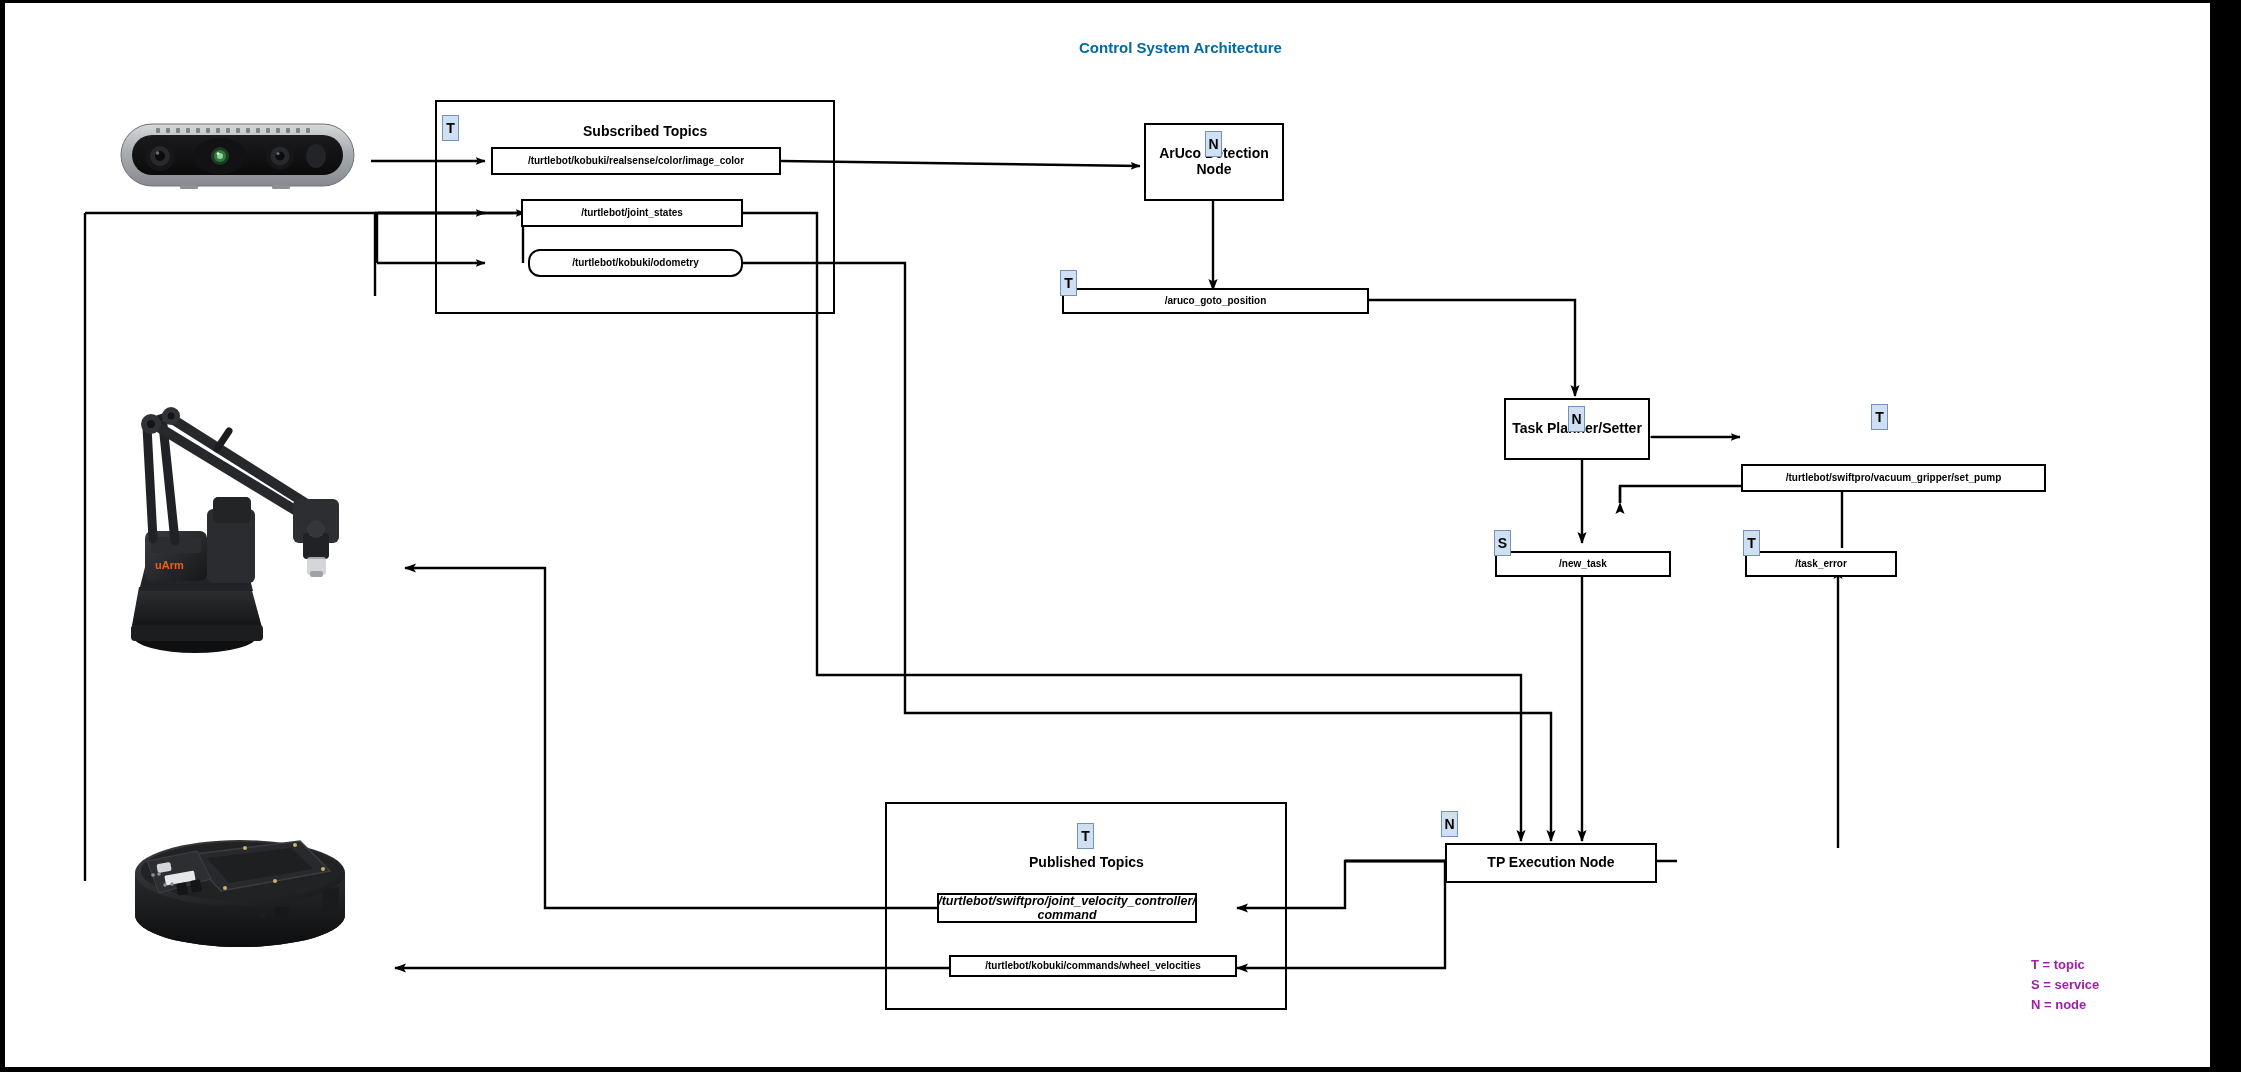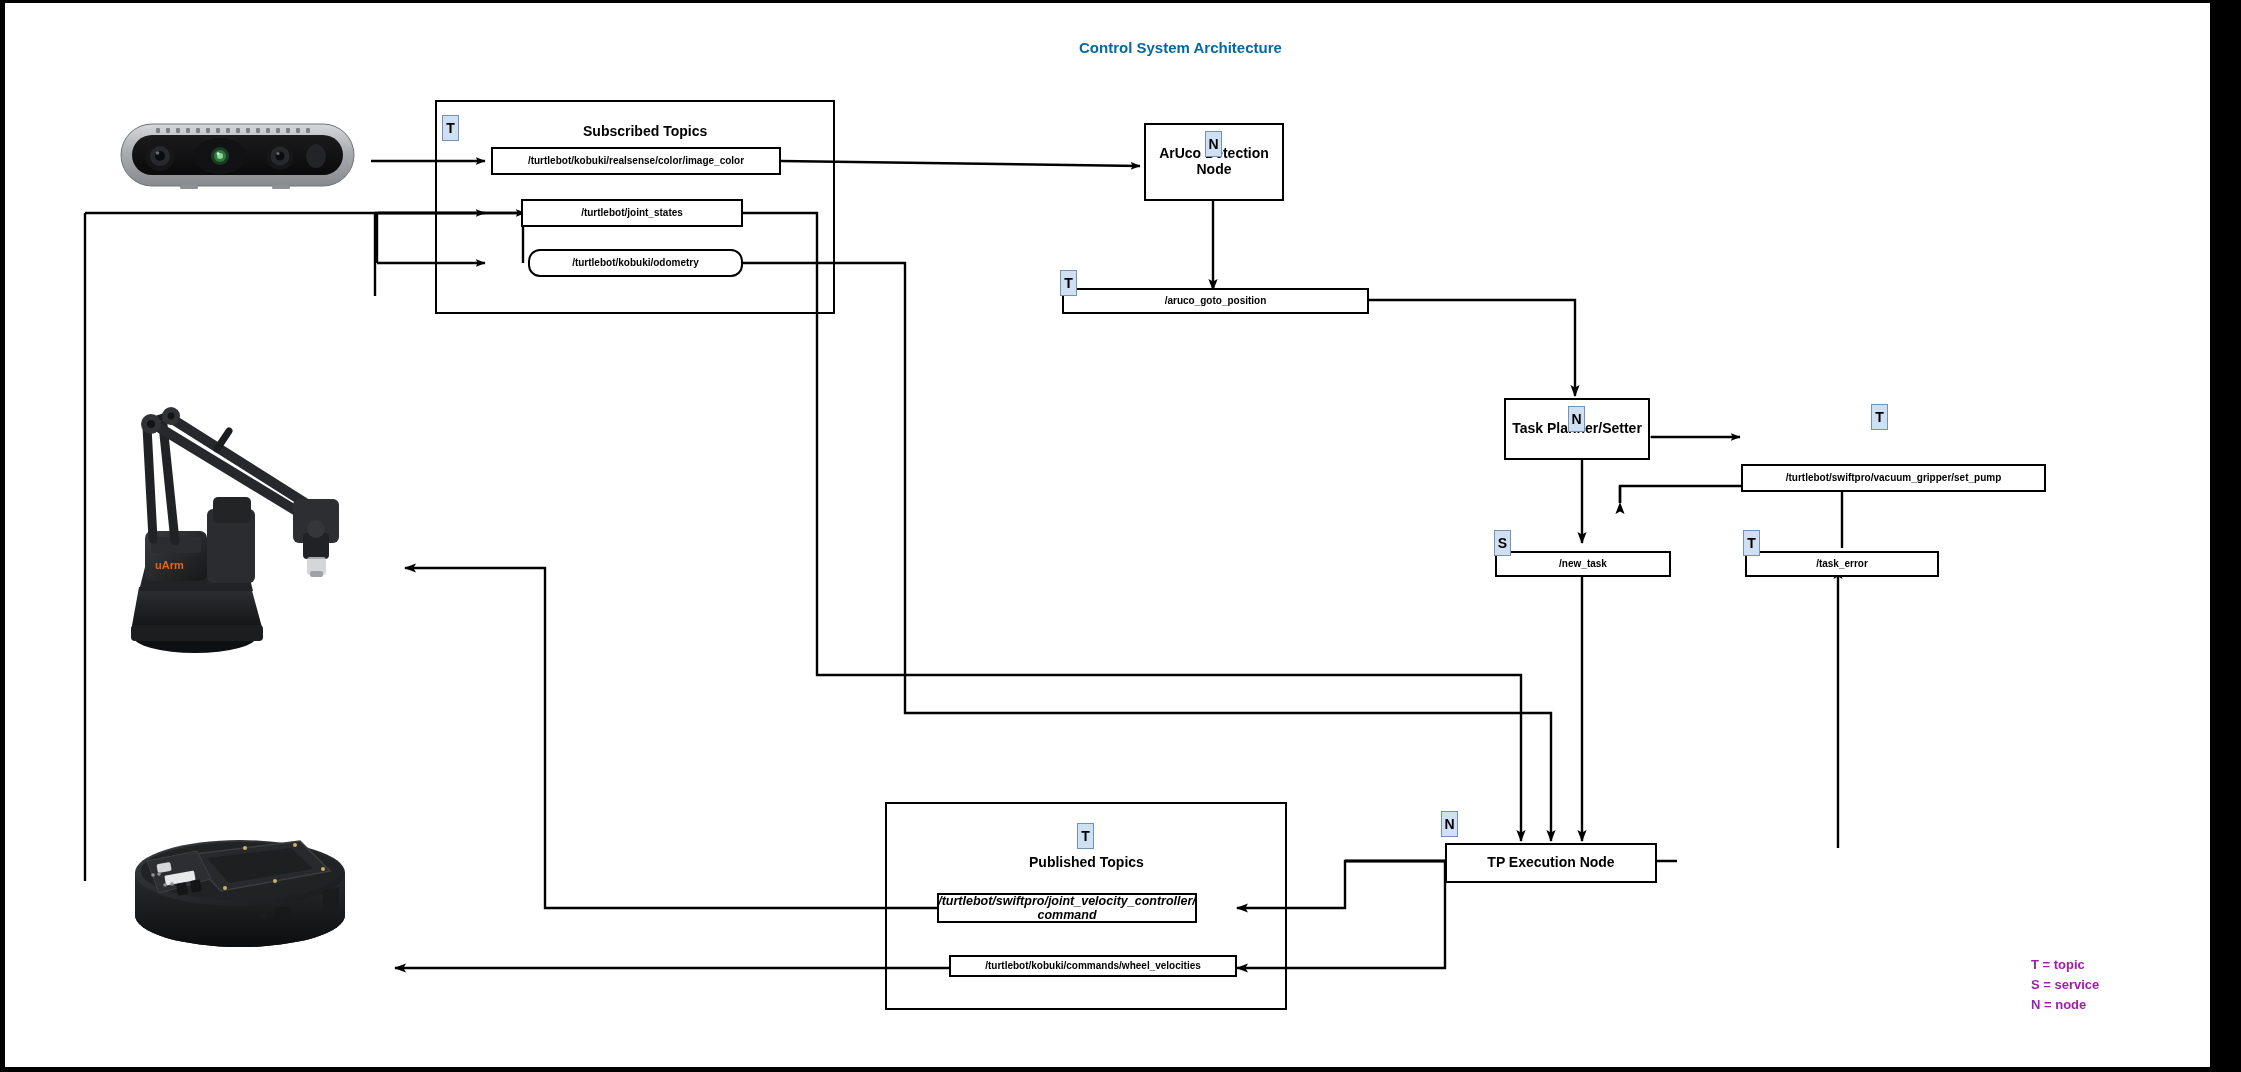--- a/index.html
+++ b/index.html
@@ -337,21 +337,21 @@
 
     <div class="box node" style="left:1499px; top:395px; width:146px; height:62px;">Task Planner/Setter</div>
     <div class="badge" style="left:1563px; top:403px;">N</div>
 
     <div class="box" style="left:1736px; top:419px; width:305px; height:28px;margin-top:42px;">/turtlebot/swiftpro/vacuum_gripper/set_pump</div>
     <div class="badge" style="left:1866px; top:401px;">T</div>
 
     <div class="box" style="left:1490px; top:548px; width:176px; height:26px;">/new_task</div>
     <div class="badge" style="left:1489px; top:527px;">S</div>
 
-    <div class="box" style="left:1740px; top:548px; width:194px; height:26px;">/task_error</div>
+    <div class="box" style="left:1740px; top:548px; width:152px; height:26px;">/task_error</div>
     <div class="badge" style="left:1738px; top:527px;">T</div>
 
     <div class="box node" style="left:1440px; top:840px; width:212px; height:40px;">TP Execution Node</div>
     <div class="badge" style="left:1436px; top:808px;">N</div>
 
     <div class="group" style="left:880px; top:799px; width:402px; height:208px;"></div>
     <div class="badge" style="left:1072px; top:820px;">T</div>
     <div class="grouplabel" style="left:1024px; top:851px;">Published Topics</div>
 
     <div class="box" style="left:932px; top:890px; width:260px; height:30px; white-space:pre-line; font-size:12.5px;font-style:italic;">/turtlebot/swiftpro/joint_velocity_controller/

